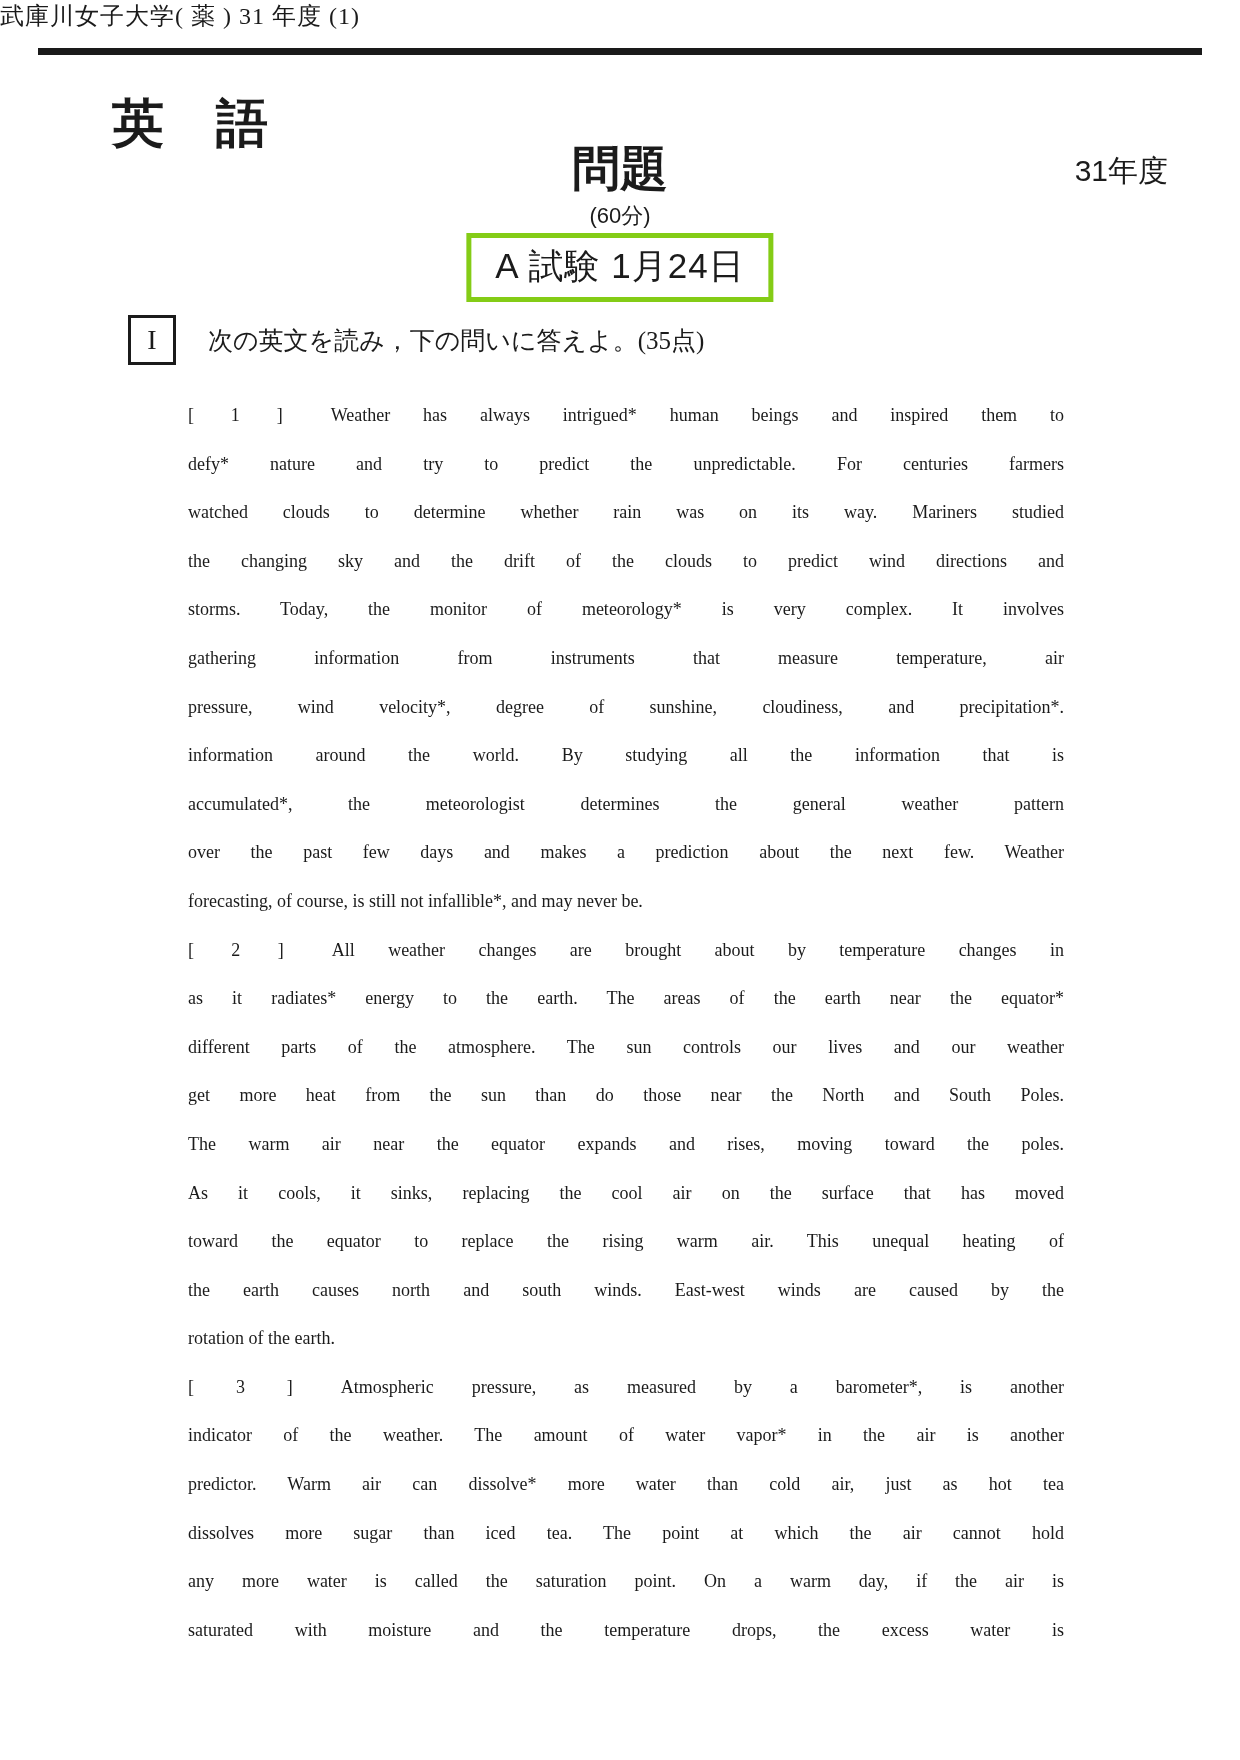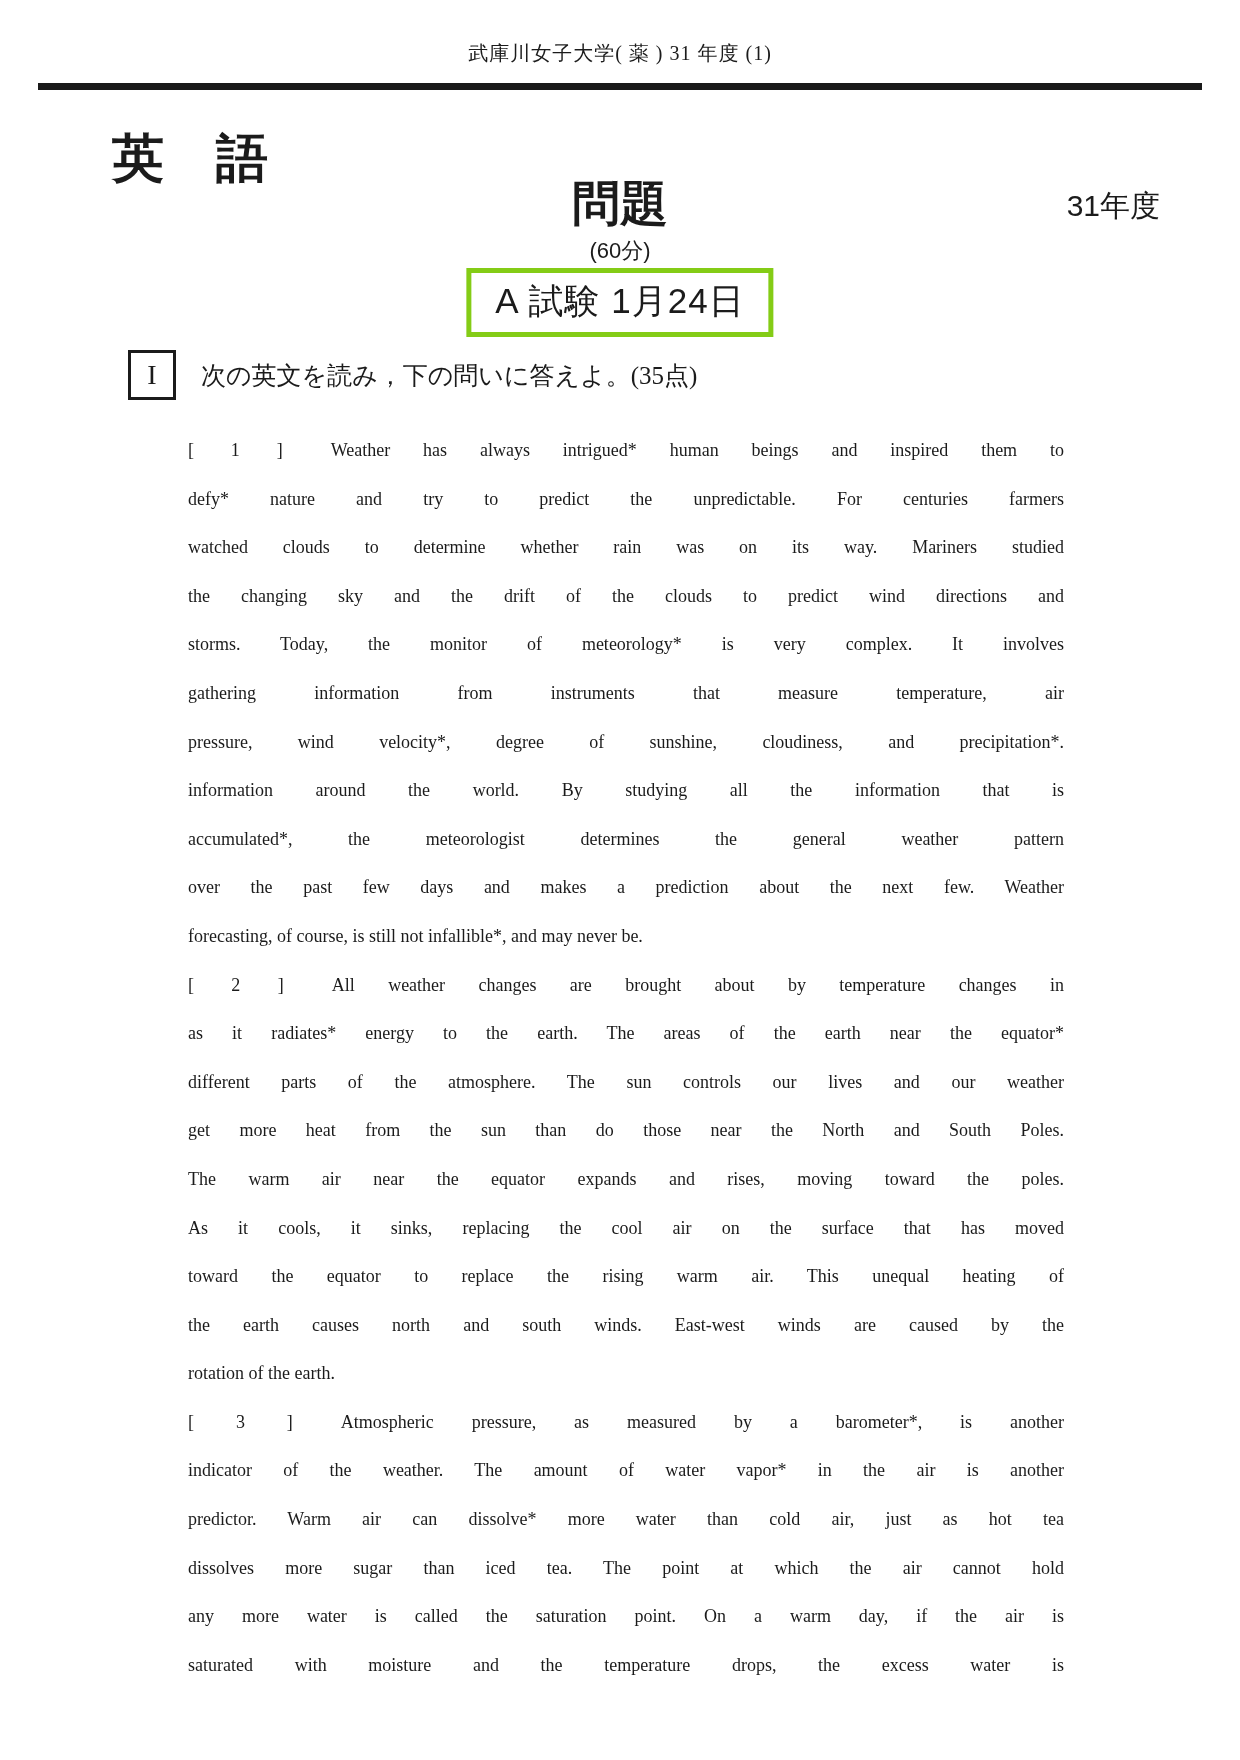--- a/index.html
+++ b/index.html
@@ -11,23 +11,22 @@
   .page {
     position: relative;
     width: 1240px;
     height: 1760px;
     background: #ffffff;
     overflow: hidden;
     font-family: "Liberation Serif", "DejaVu Serif", serif;
   }
   
   .page-header {
-    padding-top: 40px;
-    text-align: center;
-    font-size: 20px;
+    text-align: left;
+    font-size: 24px;
     letter-spacing: 1px;
     font-family: "Liberation Serif", "DejaVu Serif", serif;
   }
   .top-rule {
     margin: 16px 38px 0 38px;
     height: 7px;
     background: #1a1a1a;
   }
   
   .title-area {
@@ -54,21 +53,21 @@
   .duration {
     position: absolute;
     left: 50%;
     transform: translateX(-50%);
     top: 146px;
     font-size: 22px;
     font-family: "Liberation Sans", "DejaVu Sans", sans-serif;
   }
   .year-label {
     position: absolute;
-    right: 80px;
+    right: 72px;
     top: 96px;
     font-size: 30px;
     font-weight: 500;
     font-family: "Liberation Sans", "DejaVu Sans", sans-serif;
   }
   .session-box {
     position: absolute;
     left: 50%;
     transform: translateX(-50%);
     top: 178px;
@@ -90,21 +89,21 @@
     width: 42px;
     height: 44px;
     border: 3px solid #1b1b1b;
     display: flex;
     align-items: center;
     justify-content: center;
     font-size: 28px;
     font-family: "Liberation Serif", "DejaVu Serif", serif;
   }
   .section-instruction {
-    margin-left: 25px;
+    margin-left: 32px;
     font-size: 25px;
     font-family: "Liberation Serif", "DejaVu Serif", serif;
   }
   
   .passage {
     margin: 26px 10px 0 188px;
     width: 876px;
     font-size: 18px;
   }
   .line {

